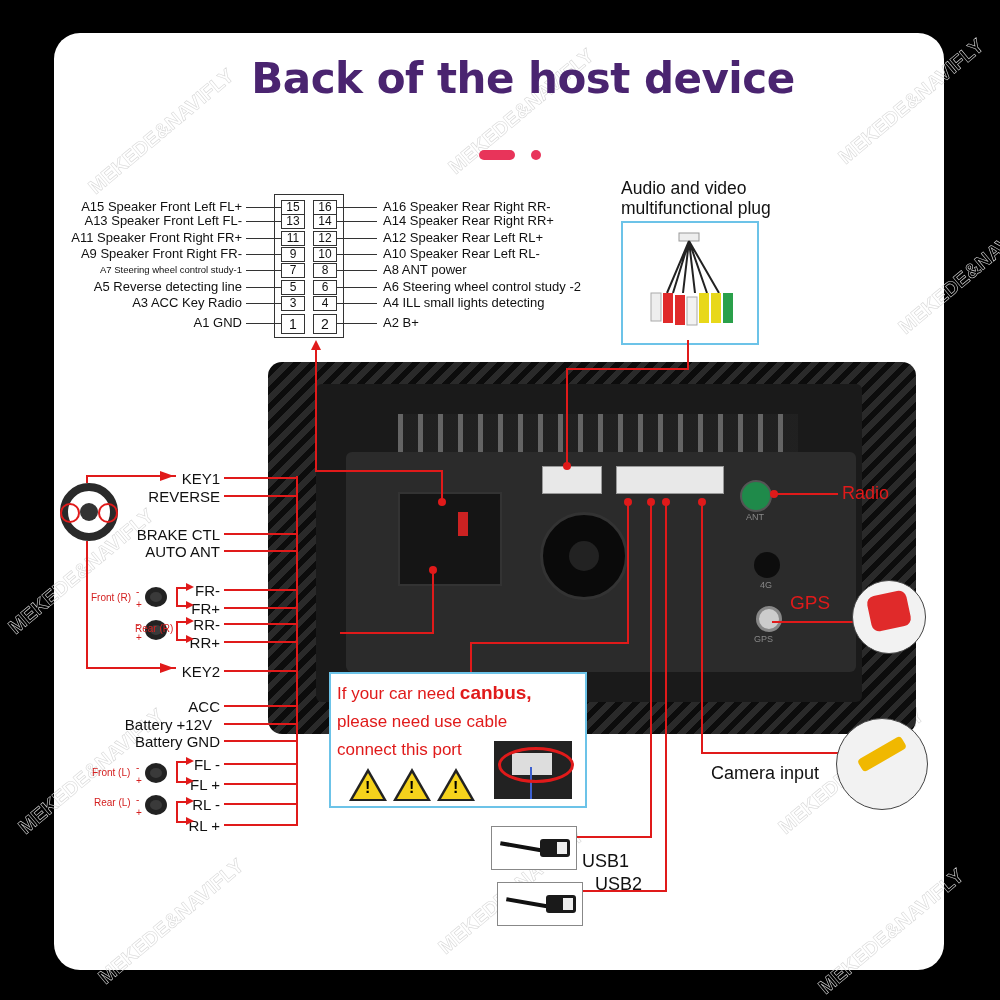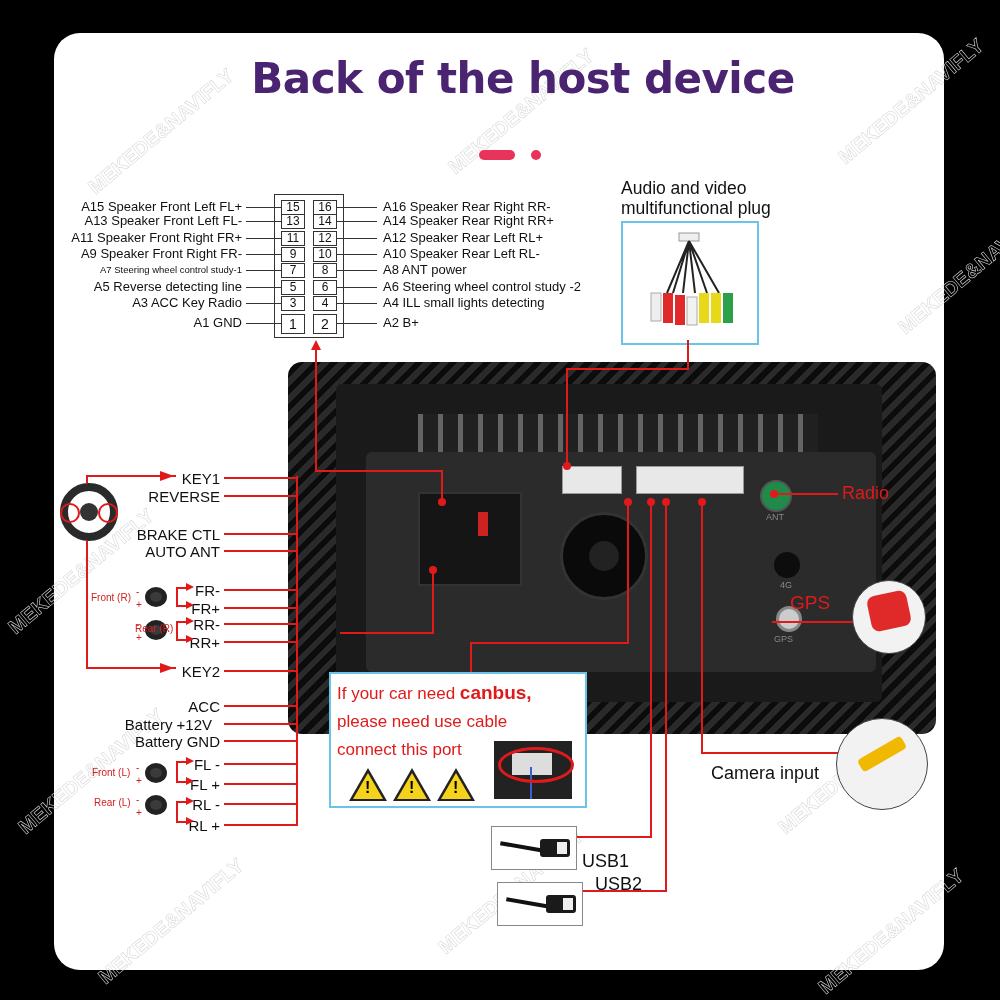--- a/index.html
+++ b/index.html
@@ -13,21 +13,21 @@
     .pinlabel.small { font-size:9.5px; }
     .pinbox { position:absolute; width:22px; height:13px; border:1px solid #333; background:#fff; font-size:12px; text-align:center; line-height:13px; color:#111; }
     .pinbox.big { height:18px; line-height:18px; font-size:14px; }
     .line { position:absolute; background:#333; }
     .red { background:#e01a1a; position:absolute; }
     .wlabel { position:absolute; font-size:15px; color:#111; white-space:nowrap; text-align:center; }
     .slabel { position:absolute; font-size:10px; color:#d42020; white-space:nowrap; }
     .device { position:absolute; left:268px; top:362px; width:648px; height:372px; border-radius:14px;
       background:
         repeating-linear-gradient(135deg, #2a2a2a 0 6px, #0c0c0c 6px 12px),
-        #111; margin-left: 20px; }
+        #111; }
     .device .inner { position:absolute; left:48px; top:22px; width:546px; height:318px; background:#1a1a1a; border-radius:6px; }
     .fins { position:absolute; left:130px; top:52px; width:400px; height:40px;
       background: repeating-linear-gradient(90deg, #777 0 5px, #222 5px 20px); opacity:.8; }
     .panel { position:absolute; left:78px; top:90px; width:510px; height:220px; background:#2b2b2b; border-radius:6px; }
     .iso { position:absolute; left:130px; top:130px; width:100px; height:90px; background:#151515; border:2px solid #333; }
     .fan { position:absolute; left:272px; top:150px; width:82px; height:82px; border-radius:50%; background:#0a0a0a; border:3px solid #333; }
     .fan::after { content:""; position:absolute; left:26px; top:26px; width:30px; height:30px; border-radius:50%; background:#222; }
     .plug { position:absolute; background:#e8e8e8; border:1px solid #999; }
     .ant { position:absolute; width:28px; height:28px; border-radius:50%; background:#1f8a4a; border:2px solid #555; }
     .port4g { position:absolute; width:26px; height:26px; border-radius:50%; background:#0d0d0d; }

